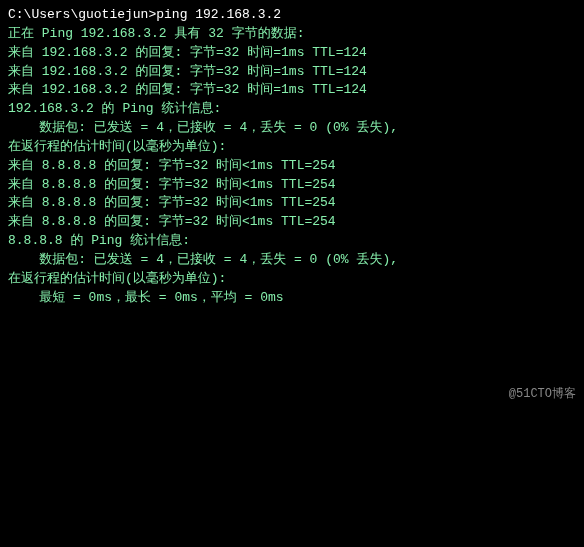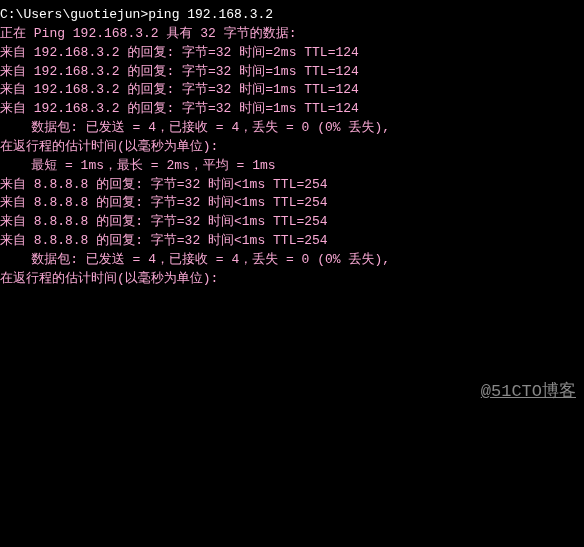--- a/index.html
+++ b/index.html
@@ -15,41 +15,40 @@
       font-family: 'Courier New', Courier, monospace;
       font-size: 13px;
       color: #c0c0c0;
       overflow: hidden;
     }
 
     .terminal {
       width: 584px;
       height: 412px;
       background-color: #000000;
-      padding: 6px 0;
+      padding: 6px 8px;
       position: relative;
     }
 
     .line {
       line-height: 1.45;
       white-space: pre;
-      color: #f9a8d4;
+      color: #86efac;
     }
 
     .line.command {
       color: #ffffff;
     }
 
     .watermark {
       position: absolute;
       bottom: 10px;
       right: 8px;
       color: #888888;
-      font-size: 17px;
-      text-decoration: underline;
+      font-size: 12px;
     }
 
     .cursor {
       display: inline-block;
       width: 8px;
       height: 14px;
       background-color: #c0c0c0;
       vertical-align: middle;
       animation: blink 1s step-end infinite;
     }
@@ -59,33 +58,34 @@
     }
   </style>
 </head>
 <body>
 
 <div class="terminal">
   <div id="lines-container">
       <div class="line command">C:\Users\guotiejun&gt;ping 192.168.3.2</div>
       <div class="line"></div>
       <div class="line">正在 Ping 192.168.3.2 具有 32 字节的数据:</div>
-      <div class="line">来自 192.168.3.2 的回复: 字节=32 时间=2ms TTL=124</div>
       <div class="line">来自 192.168.3.2 的回复: 字节=32 时间=1ms TTL=124</div>
       <div class="line">来自 192.168.3.2 的回复: 字节=32 时间=1ms TTL=124</div>
       <div class="line">来自 192.168.3.2 的回复: 字节=32 时间=1ms TTL=124</div>
       <div class="line"></div>
+      <div class="line">192.168.3.2 的 Ping 统计信息:</div>
       <div class="line">    数据包: 已发送 = 4，已接收 = 4，丢失 = 0 (0% 丢失),</div>
       <div class="line">在返行程的估计时间(以毫秒为单位):</div>
-      <div class="line">    最短 = 1ms，最长 = 2ms，平均 = 1ms</div>
       <div class="line"></div>
       <div class="line"></div>
       <div class="line">来自 8.8.8.8 的回复: 字节=32 时间&lt;1ms TTL=254</div>
       <div class="line">来自 8.8.8.8 的回复: 字节=32 时间&lt;1ms TTL=254</div>
       <div class="line">来自 8.8.8.8 的回复: 字节=32 时间&lt;1ms TTL=254</div>
       <div class="line">来自 8.8.8.8 的回复: 字节=32 时间&lt;1ms TTL=254</div>
       <div class="line"></div>
+      <div class="line">8.8.8.8 的 Ping 统计信息:</div>
       <div class="line">    数据包: 已发送 = 4，已接收 = 4，丢失 = 0 (0% 丢失),</div>
       <div class="line">在返行程的估计时间(以毫秒为单位):</div>
+      <div class="line">    最短 = 0ms，最长 = 0ms，平均 = 0ms</div>
       <div class="line"></div>
     </div>
   <div class="watermark">@51CTO博客</div>
 </div>
 
 </body></html>

